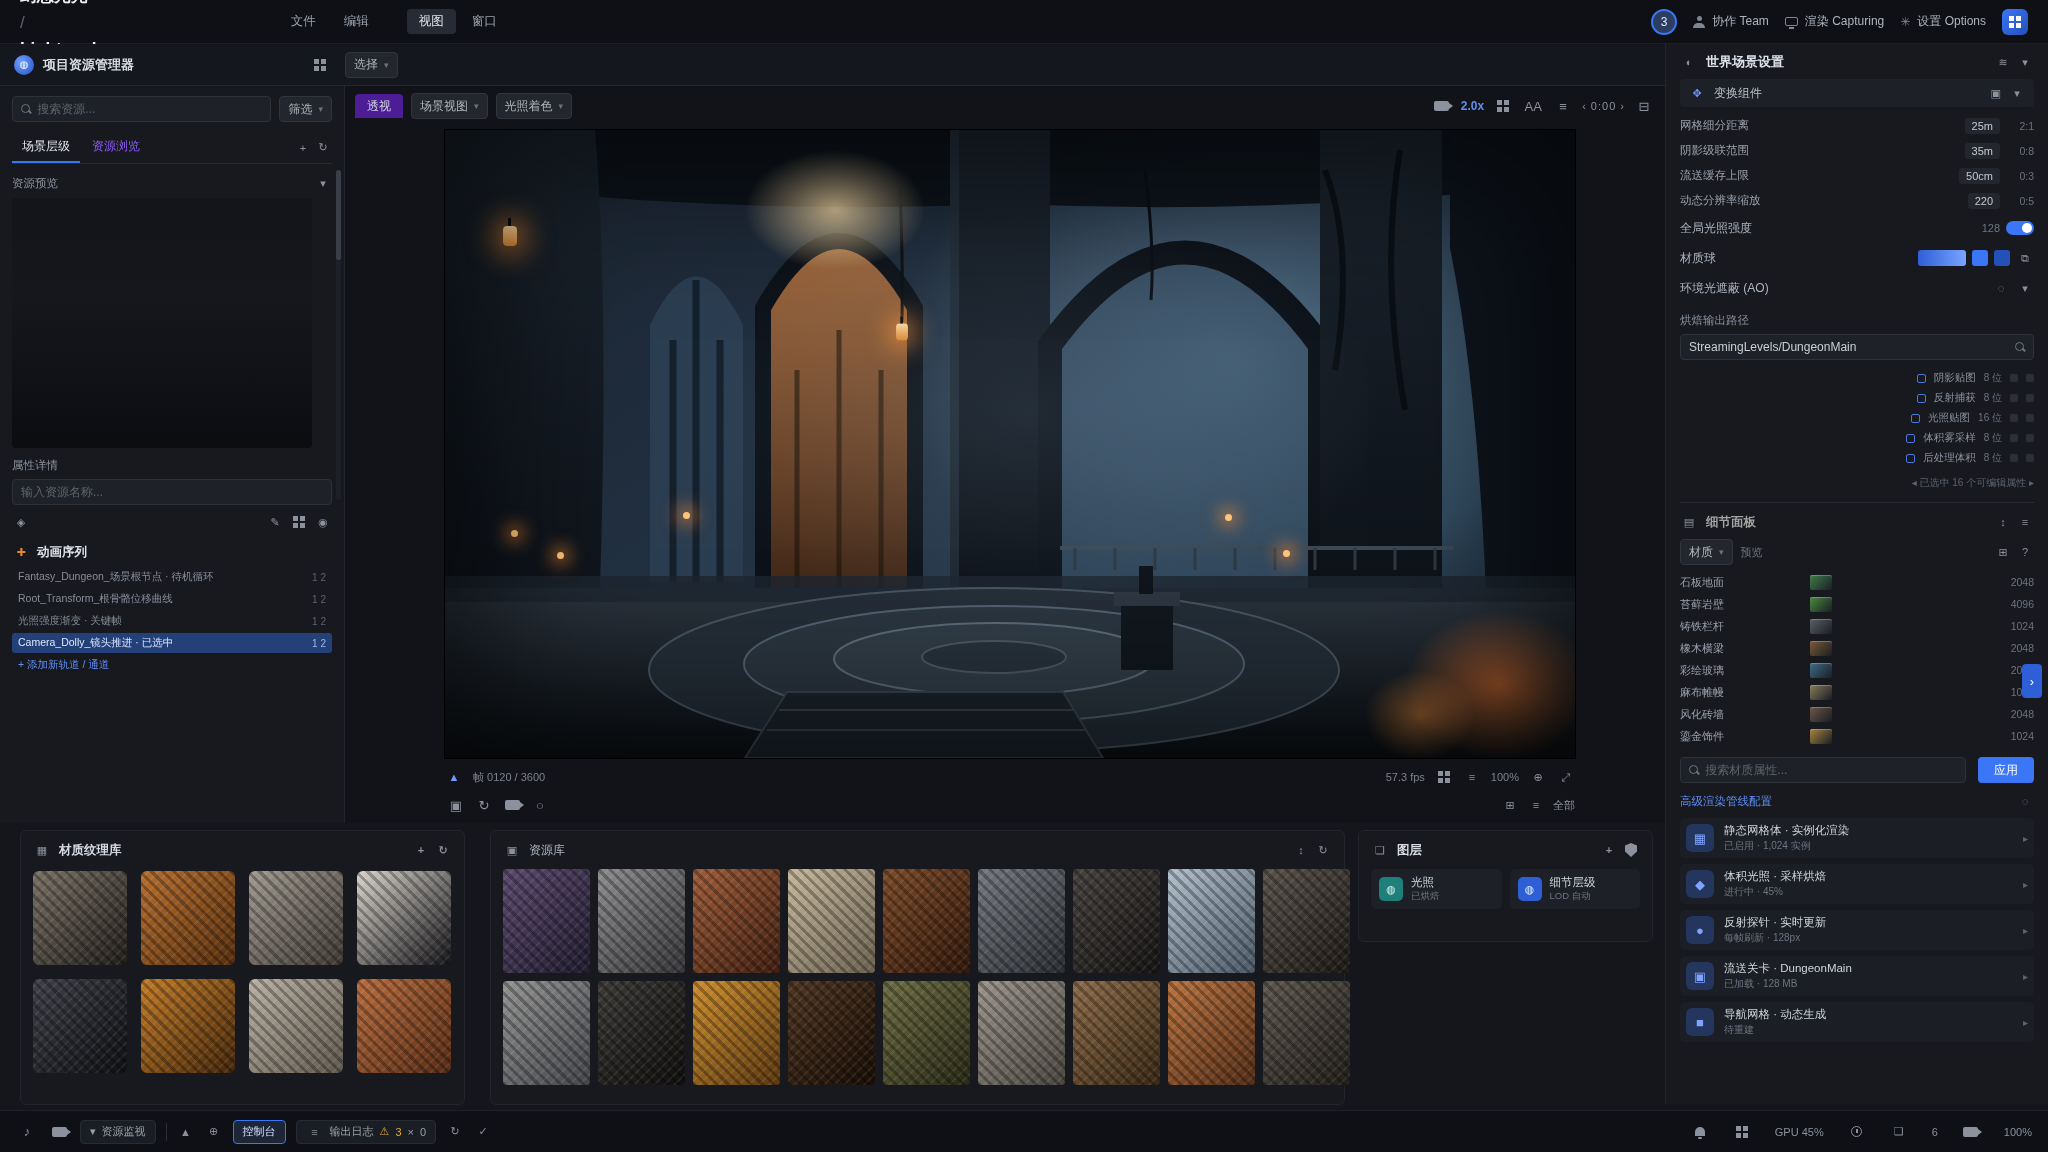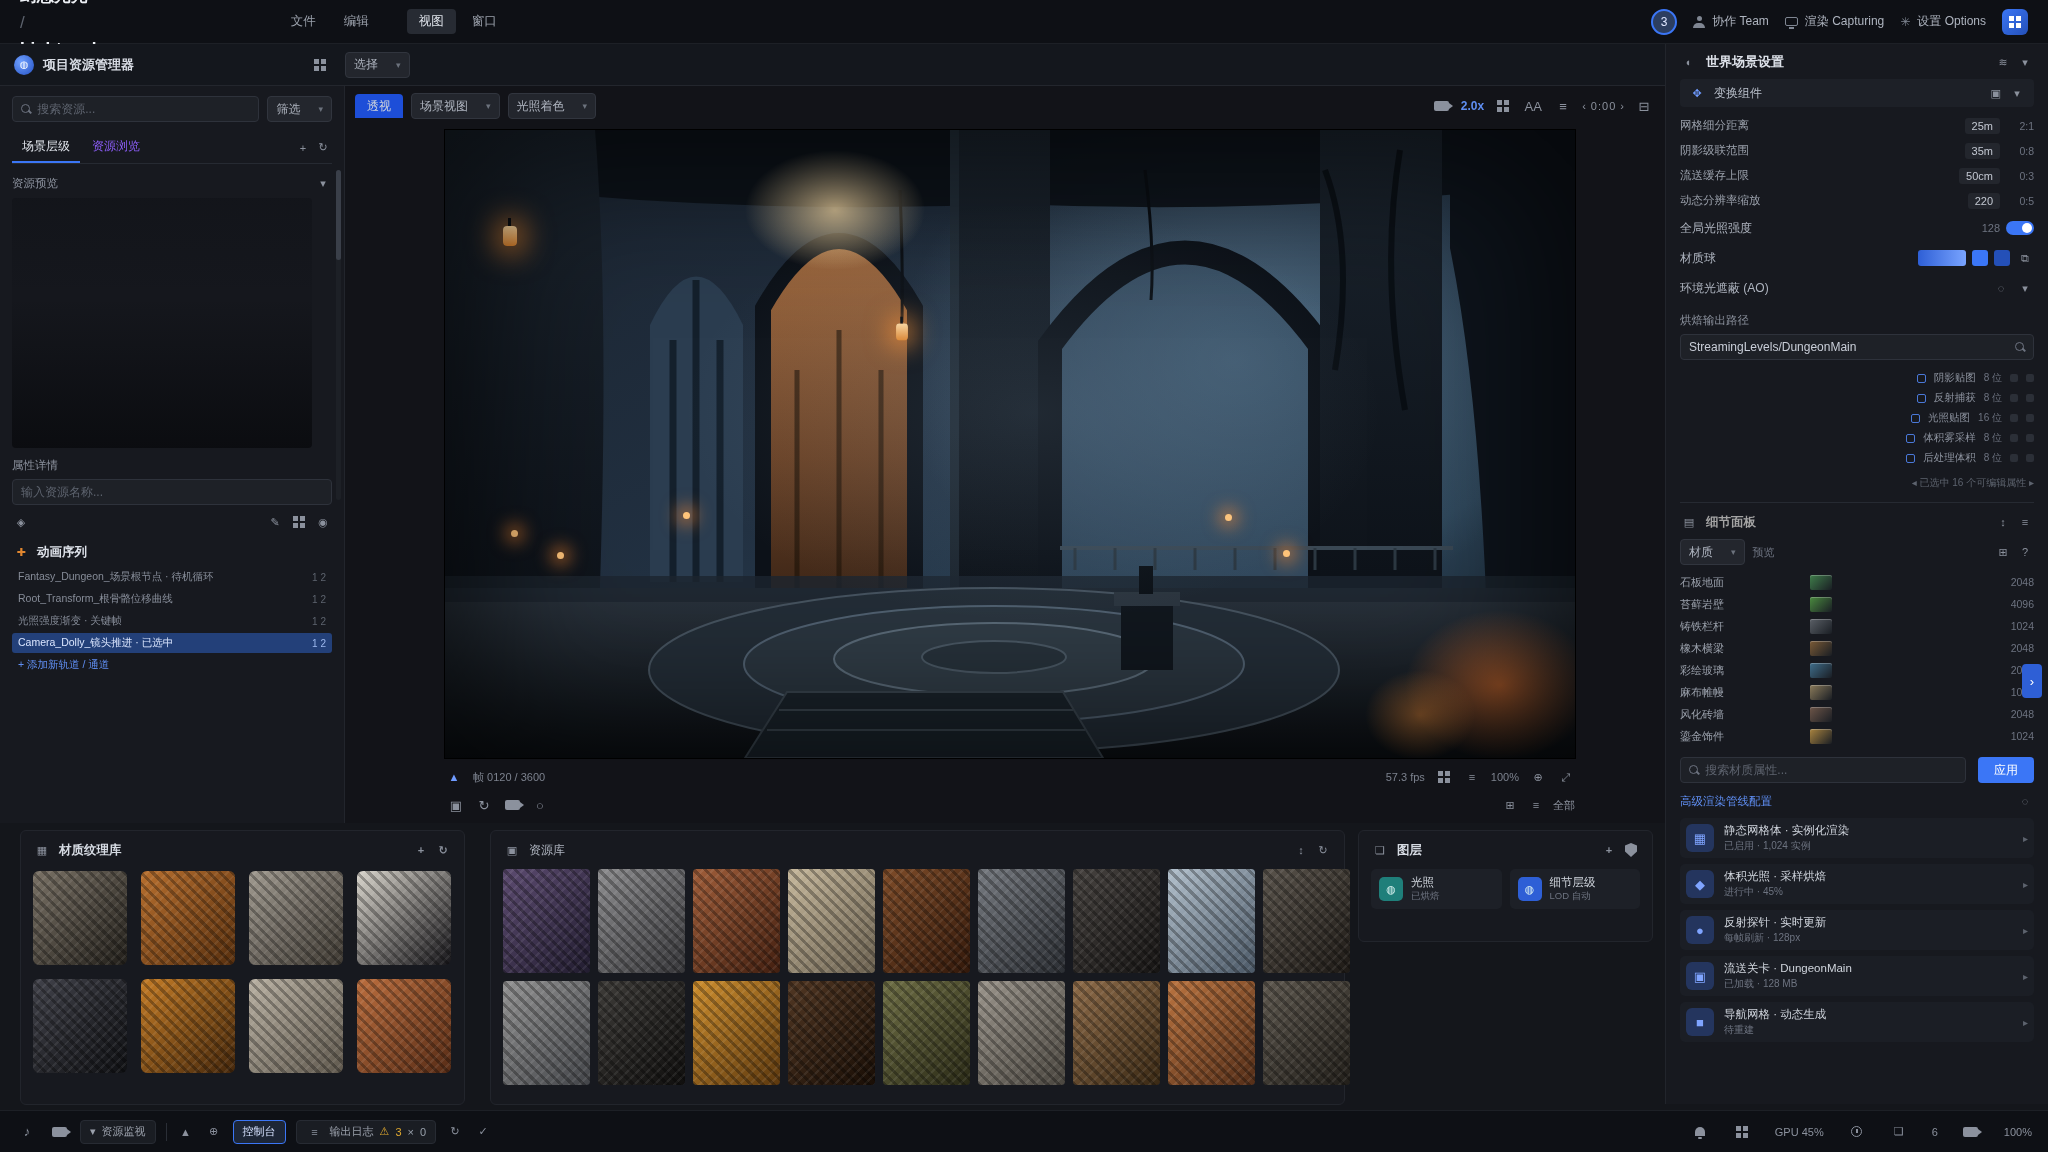--- a/index.html
+++ b/index.html
@@ -6,21 +6,21 @@
   html,body { background:#08090c; }
   body { font-family:"Liberation Sans","DejaVu Sans",sans-serif; color:#c9ced8; }
   .page { position:relative; width:2048px; height:1152px; background:#14161b; overflow:hidden; }
 
   
   .ic { display:inline-flex; align-items:center; justify-content:center; width:22px; height:22px;
         color:#8b919d; font-size:13px; border-radius:4px; flex:0 0 auto; }
   .ic.sm { width:18px; height:18px; font-size:11px; }
   .ic.blue { color:#6f9bff; }
   .ic.orange { color:#e0862f; }
-  .dd { display:inline-flex; align-items:center; gap:18px; padding:0 8px; height:26px; background:#23262d;
+  .dd { display:inline-flex; align-items:center; gap:6px; padding:0 8px; height:26px; background:#23262d;
         border:1px solid #31353e; border-radius:4px; font-size:12px; color:#aeb4bf; white-space:nowrap; }
   .dd .car { font-size:9px; color:#6c727d; }
   .inp { display:flex; align-items:center; gap:6px; background:#1e2127; border:1px solid #2e323b;
          border-radius:4px; padding:0 8px; height:26px; }
   .inp input { background:transparent; border:0; outline:0; color:#c9ced8; font-size:12px; width:100%; }
   .inp input::placeholder { color:#5d636e; }
   .sep { width:1px; height:18px; background:#2a2e36; flex:0 0 auto; }
 
   
   .i-search { position:relative; width:11px; height:11px; }
@@ -112,21 +112,21 @@
            font-size:10.5px; color:#868c98; }
   .track .t-name { flex:1; white-space:nowrap; overflow:hidden; text-overflow:ellipsis; }
   .track .t-meta { color:#5d636e; font-size:10px; }
   .track.selected { background:#234079; color:#dbe6ff; }
   .track.selected .t-meta { color:#9db8ee; }
   .track.link { color:#5f8ef2; }
 
   
   .viewport { position:absolute; left:345px; top:86px; width:1320px; height:737px; background:#121318; }
   .vp-top { position:absolute; left:10px; right:10px; top:5px; height:30px; display:flex; align-items:center; gap:8px; }
-  .vp-tab { height:24px; padding:0 12px; display:inline-flex; align-items:center; background:#1d4ed8;
+  .vp-tab { height:24px; padding:0 12px; display:inline-flex; align-items:center; background:#4c1d95;
             border-radius:4px 4px 0 0; font-size:12px; color:#cfd4dc; }
   .vp-right { margin-left:auto; display:flex; align-items:center; gap:8px; }
   .vp-zoom { color:#5f8ef2; font-size:12px; font-weight:bold; }
   .timecode { font-size:11px; color:#8b919d; letter-spacing:1px; }
 
   .scene { position:absolute; left:100px; top:44px; width:1130px; height:628px; background:#0d1117; overflow:hidden;
            box-shadow:0 0 0 1px #000; }
   .scene svg { position:absolute; inset:0; }
   .glow { position:absolute; border-radius:50%; pointer-events:none; }
   .lantern { position:absolute; width:14px; height:20px; border-radius:4px;

